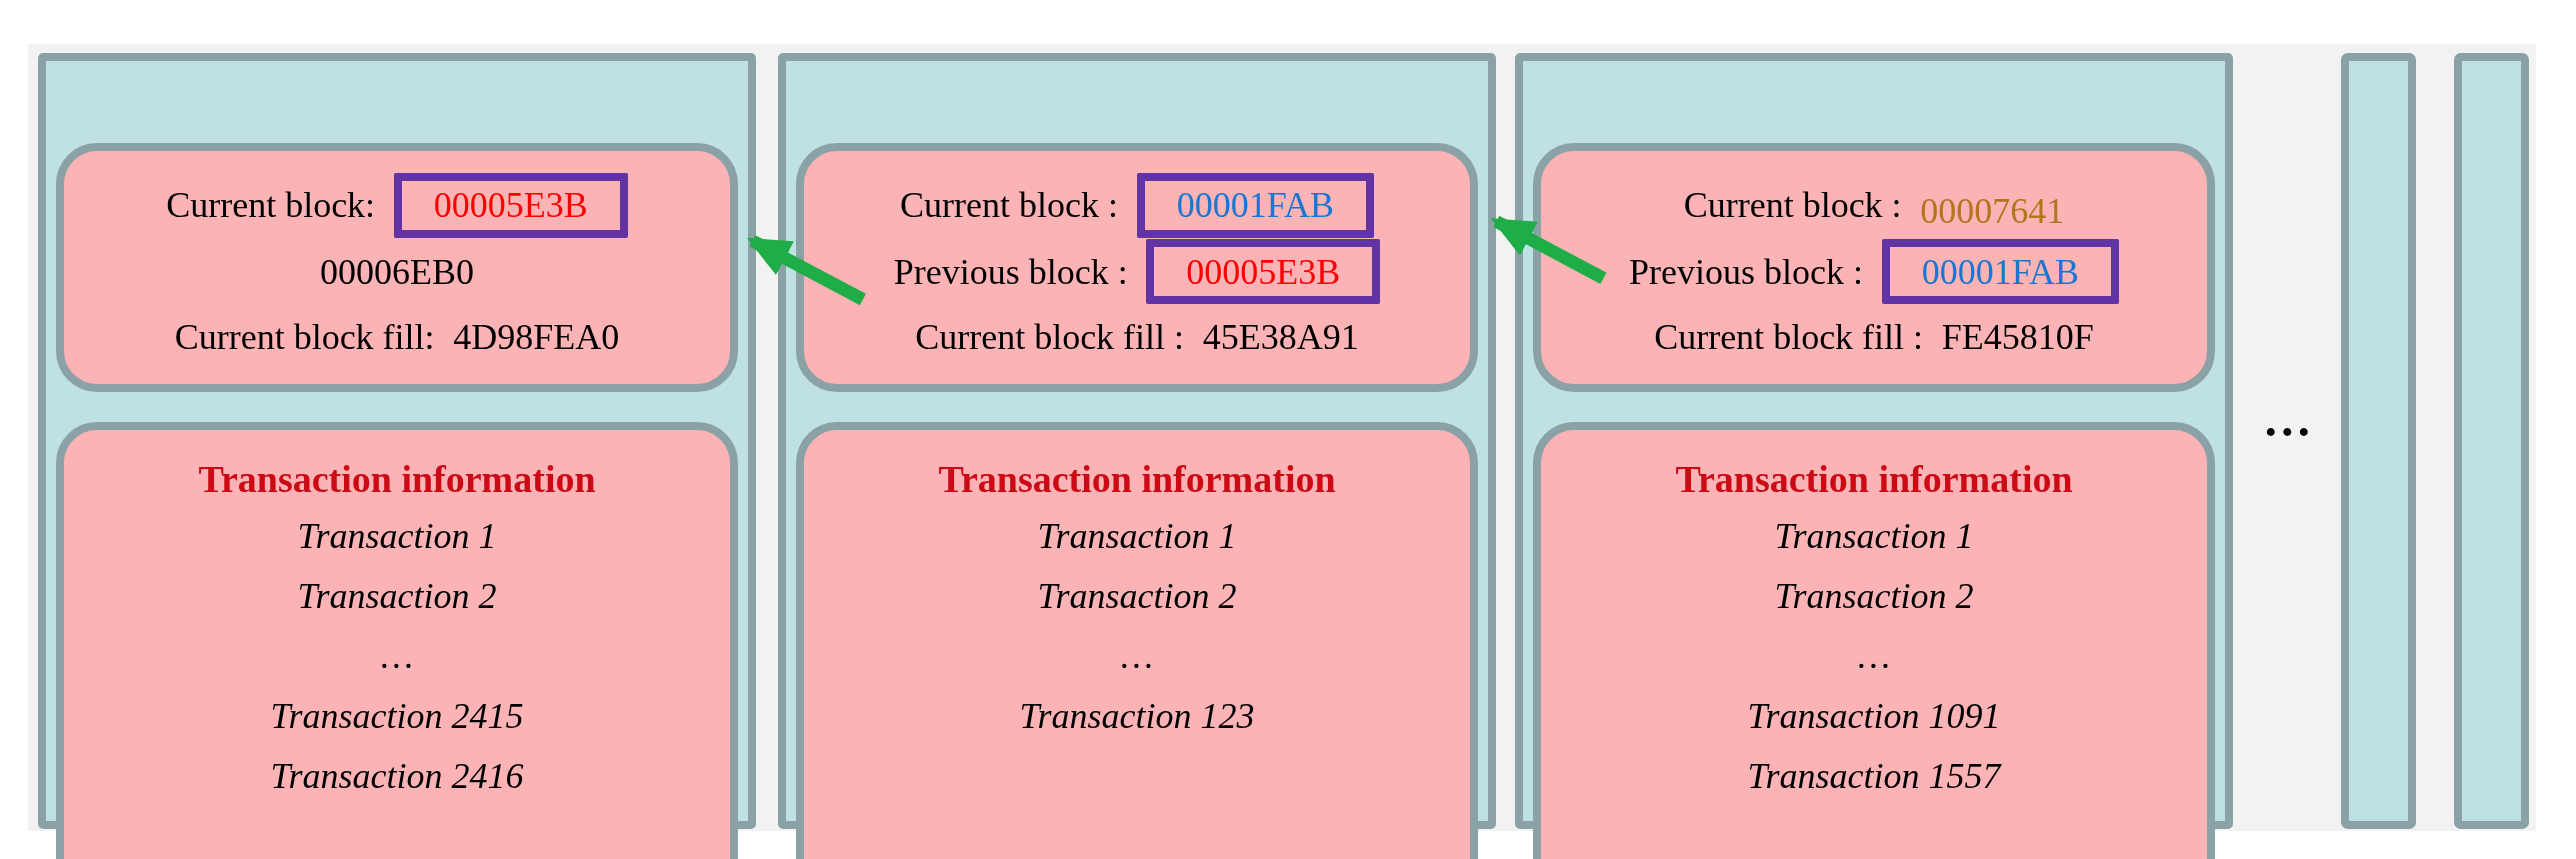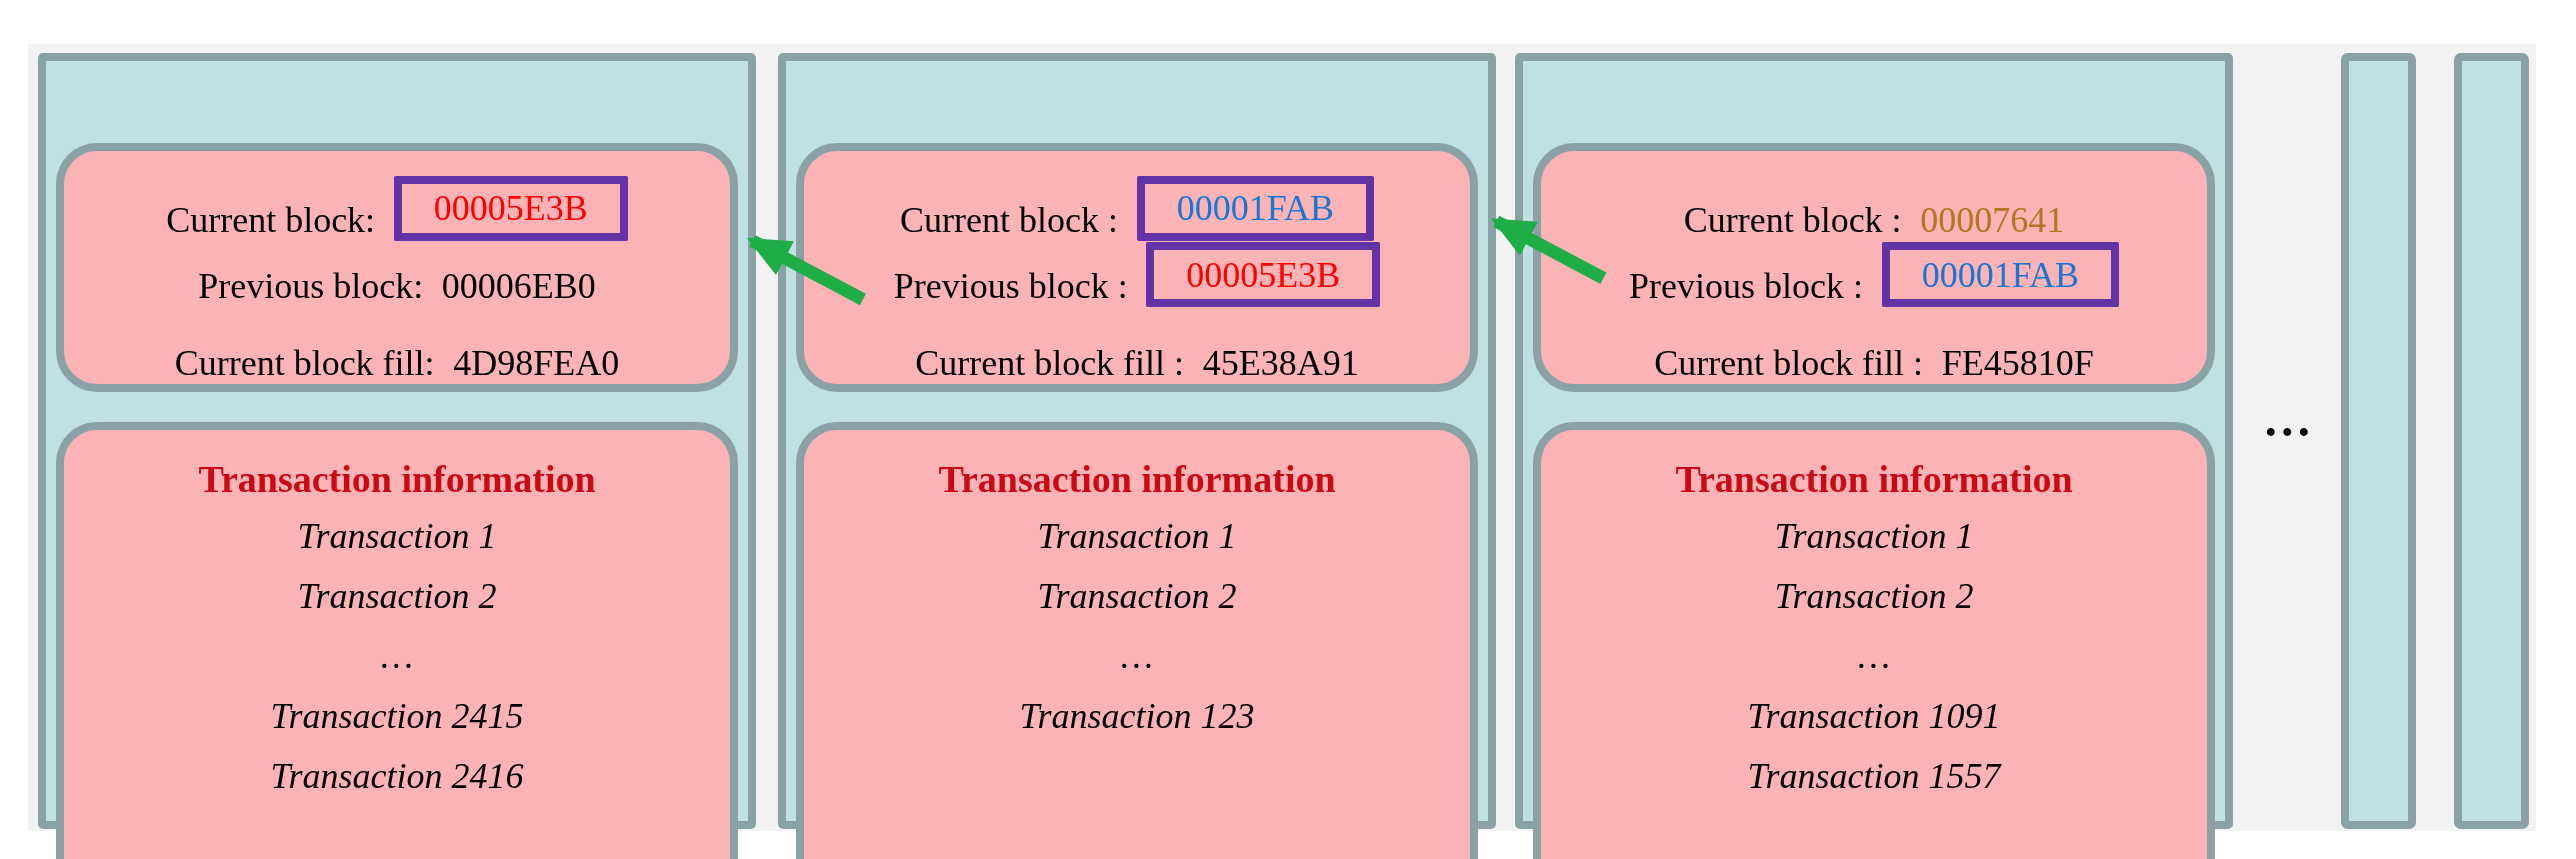--- a/index.html
+++ b/index.html
@@ -22,26 +22,26 @@
     position:absolute;left:0;right:0;top:71px;height:51px;
     display:flex;align-items:center;justify-content:center;
     font-size:43px;font-weight:bold;letter-spacing:0.9px;
   }
   .header-box{
     position:absolute;left:10.2px;right:10.2px;top:82px;height:233px;box-sizing:content-box;
     background:#fbb3b6;border:8.5px solid #8aa2a6;border-radius:41px;
   }
   .hrow{
     position:absolute;left:0;right:0;
-    display:flex;align-items:flex-end;justify-content:center;gap:18.7px;
+    display:flex;align-items:center;justify-content:center;gap:18.7px;
     font-size:36px;white-space:nowrap;
   }
   .r1{top:18.7px;height:71px;}
   .r2{top:85px;height:71px;}
-  .r3{top:160px;height:51px;margin-top:22px;}
+  .r3{top:160px;height:51px;}
   .lbl{color:#000;}
   .val{display:inline-flex;align-items:center;justify-content:center;}
   .red{color:#fe0000;}
   .blue{color:#1b76d2;}
   .orange{color:#b5741e;margin-top:12px;}
   .black{color:#000;}
   .boxed{border:8.5px solid #6233a4;padding:3.4px 32px;border-radius:1.7px;}
   .tx-box{
     position:absolute;left:10.2px;right:10.2px;top:361px;height:477px;box-sizing:border-box;
     background:#fbb3b6;border:8.5px solid #8aa2a6;border-radius:41px;
@@ -71,21 +71,20 @@
   <div class="panel"></div>
 
   <section class="block b1">
     <div class="block-title">Block Sixth</div>
     <div class="header-box">
       <div class="hrow r1">
         <span class="lbl">Current block:</span>
         <span class="val red boxed">00005E3B</span>
       </div>
       <div class="hrow r2">
-        <span class="lbl">Previous block:</span>
         <span class="val black">00006EB0</span>
       </div>
       <div class="hrow r3">
         <span class="lbl">Current block fill:</span>
         <span class="val black">4D98FEA0</span>
       </div>
     </div>
     <div class="tx-box">
       <div class="tx-heading">Transaction information</div>
       <div class="tx-item">Transaction 1</div>

